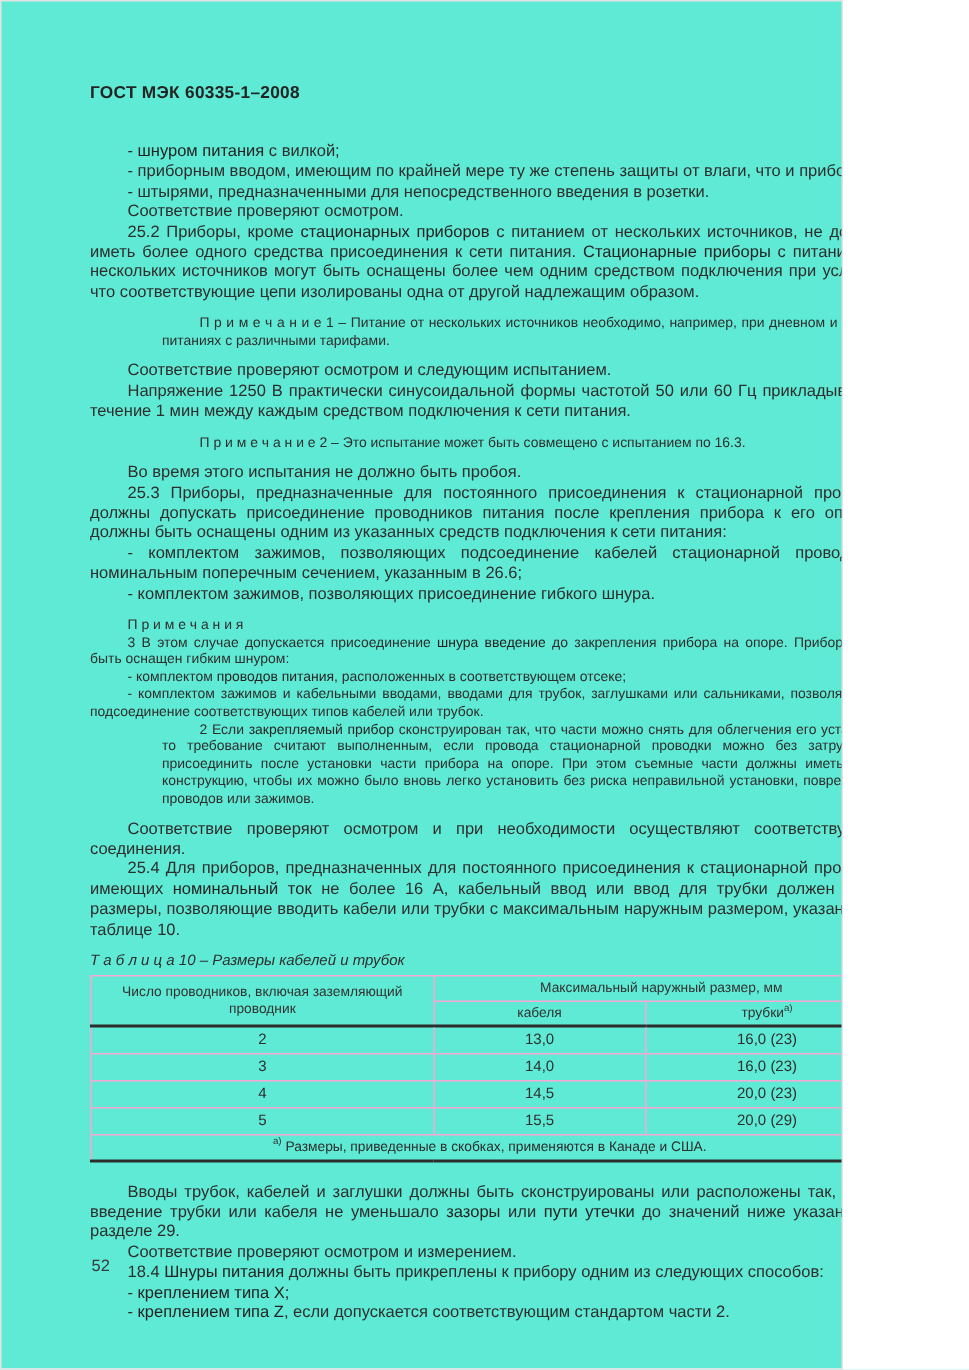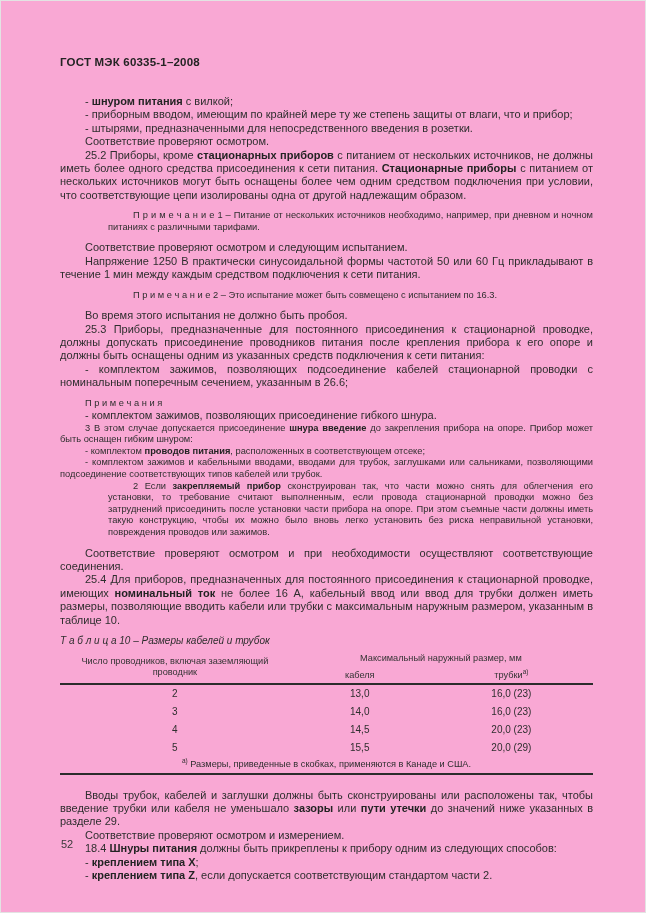--- a/index.html
+++ b/index.html
@@ -1,19 +1,19 @@
 <!DOCTYPE html>
 <html lang="ru"><head>
 <meta charset="utf-8">
 <style>
   html,body{margin:0;padding:0;background:#fff;}
   .page{
     position:relative;
-    width:646px;height:913px;
-    background:#f9a8d4;
+    width:562px;height:913px;
+    background:#5eead4;
     font-family:"Liberation Sans",sans-serif;
     color:#2e2e2e;
     box-sizing:border-box;
     border:1px solid #e3e3e3;
     overflow:hidden;
   }
   .content{
     position:absolute;
     left:59px;top:55px;width:533px;
   }
@@ -24,21 +24,21 @@
     margin-bottom:27px;
     color:#242424;
   }
   .p{
     margin:0;
     font-size:11px;
     line-height:13.4px;
     text-align:justify;
     text-indent:25px;
   }
-  .b{font-weight:bold;color:#232323;}
+  .b{font-weight:normal;color:#232323;}
   .i{}
   .note{
     font-size:9.3px;
     line-height:11.6px;
   }
   .sp-t{margin-top:8px;}
   .sp-b{margin-bottom:8px;margin-left:48px;}
   .caption{
     margin:8px 0 3px 0;
     font-size:10px;
@@ -94,23 +94,23 @@
     <p class="p note sp-t sp-b"><span>П р и м е ч а н и е  1 – Питание от нескольких источников необходимо, например, при дневном и ночном питаниях с различными тарифами.</span></p>
 
     <p class="p"><span class="i">Соответствие проверяют осмотром и следующим испытанием.</span></p>
     <p class="p"><span class="i">Напряжение 1250 В практически синусоидальной формы частотой 50 или 60 Гц прикладывают в течение 1 мин между каждым средством подключения к сети питания.</span></p>
 
     <p class="p note sp-t sp-b"><span>П р и м е ч а н и е  2 – Это испытание может быть совмещено с испытанием по 16.3.</span></p>
 
     <p class="p"><span class="i">Во время этого испытания не должно быть пробоя.</span></p>
     <p class="p"><span>25.3 Приборы, предназначенные для постоянного присоединения к стационарной проводке, должны допускать присоединение проводников питания после крепления прибора к его опоре и должны быть оснащены одним из указанных средств подключения к сети питания:</span></p>
     <p class="p"><span>- комплектом зажимов, позволяющих подсоединение кабелей стационарной проводки с номинальным поперечным сечением, указанным в 26.6;</span></p>
+    <p class="p"><span>- комплектом зажимов, позволяющих присоединение гибкого шнура.</span></p>
+
     <p class="p note sp-t"><span>П р и м е ч а н и я</span></p>
-
-    <p class="p"><span>- комплектом зажимов, позволяющих присоединение гибкого шнура.</span></p>
     <p class="p note"><span>3 В этом случае допускается присоединение </span><span class="b">шнура введение</span><span> до закрепления прибора на опоре. Прибор может быть оснащен гибким шнуром:</span></p>
     <p class="p note"><span>- комплектом </span><span class="b">проводов питания</span><span>, расположенных в соответствующем отсеке;</span></p>
     <p class="p note"><span>- комплектом зажимов и кабельными вводами, вводами для трубок, заглушками или сальниками, позволяющими подсоединение соответствующих типов кабелей или трубок.</span></p>
     <p class="p note sp-b"><span>2 Если </span><span class="b">закрепляемый прибор</span><span> сконструирован так, что части можно снять для облегчения его установки, то требование считают выполненным, если провода стационарной проводки можно без затруднений присоединить после установки части прибора на опоре. При этом съемные части должны иметь такую конструкцию, чтобы их можно было вновь легко установить без риска неправильной установки, повреждения проводов или зажимов.</span></p>
 
     <p class="p"><span class="i">Соответствие проверяют осмотром и при необходимости осуществляют соответствующие соединения.</span></p>
     <p class="p"><span>25.4 Для приборов, предназначенных для постоянного присоединения к стационарной проводке, имеющих </span><span class="b">номинальный ток</span><span> не более 16 А, кабельный ввод или ввод для трубки должен иметь размеры, позволяющие вводить кабели или трубки с максимальным наружным размером, указанным в таблице 10.</span></p>
 
     <p class="p caption">Т а б л и ц а  10 – Размеры кабелей и трубок</p>
 

